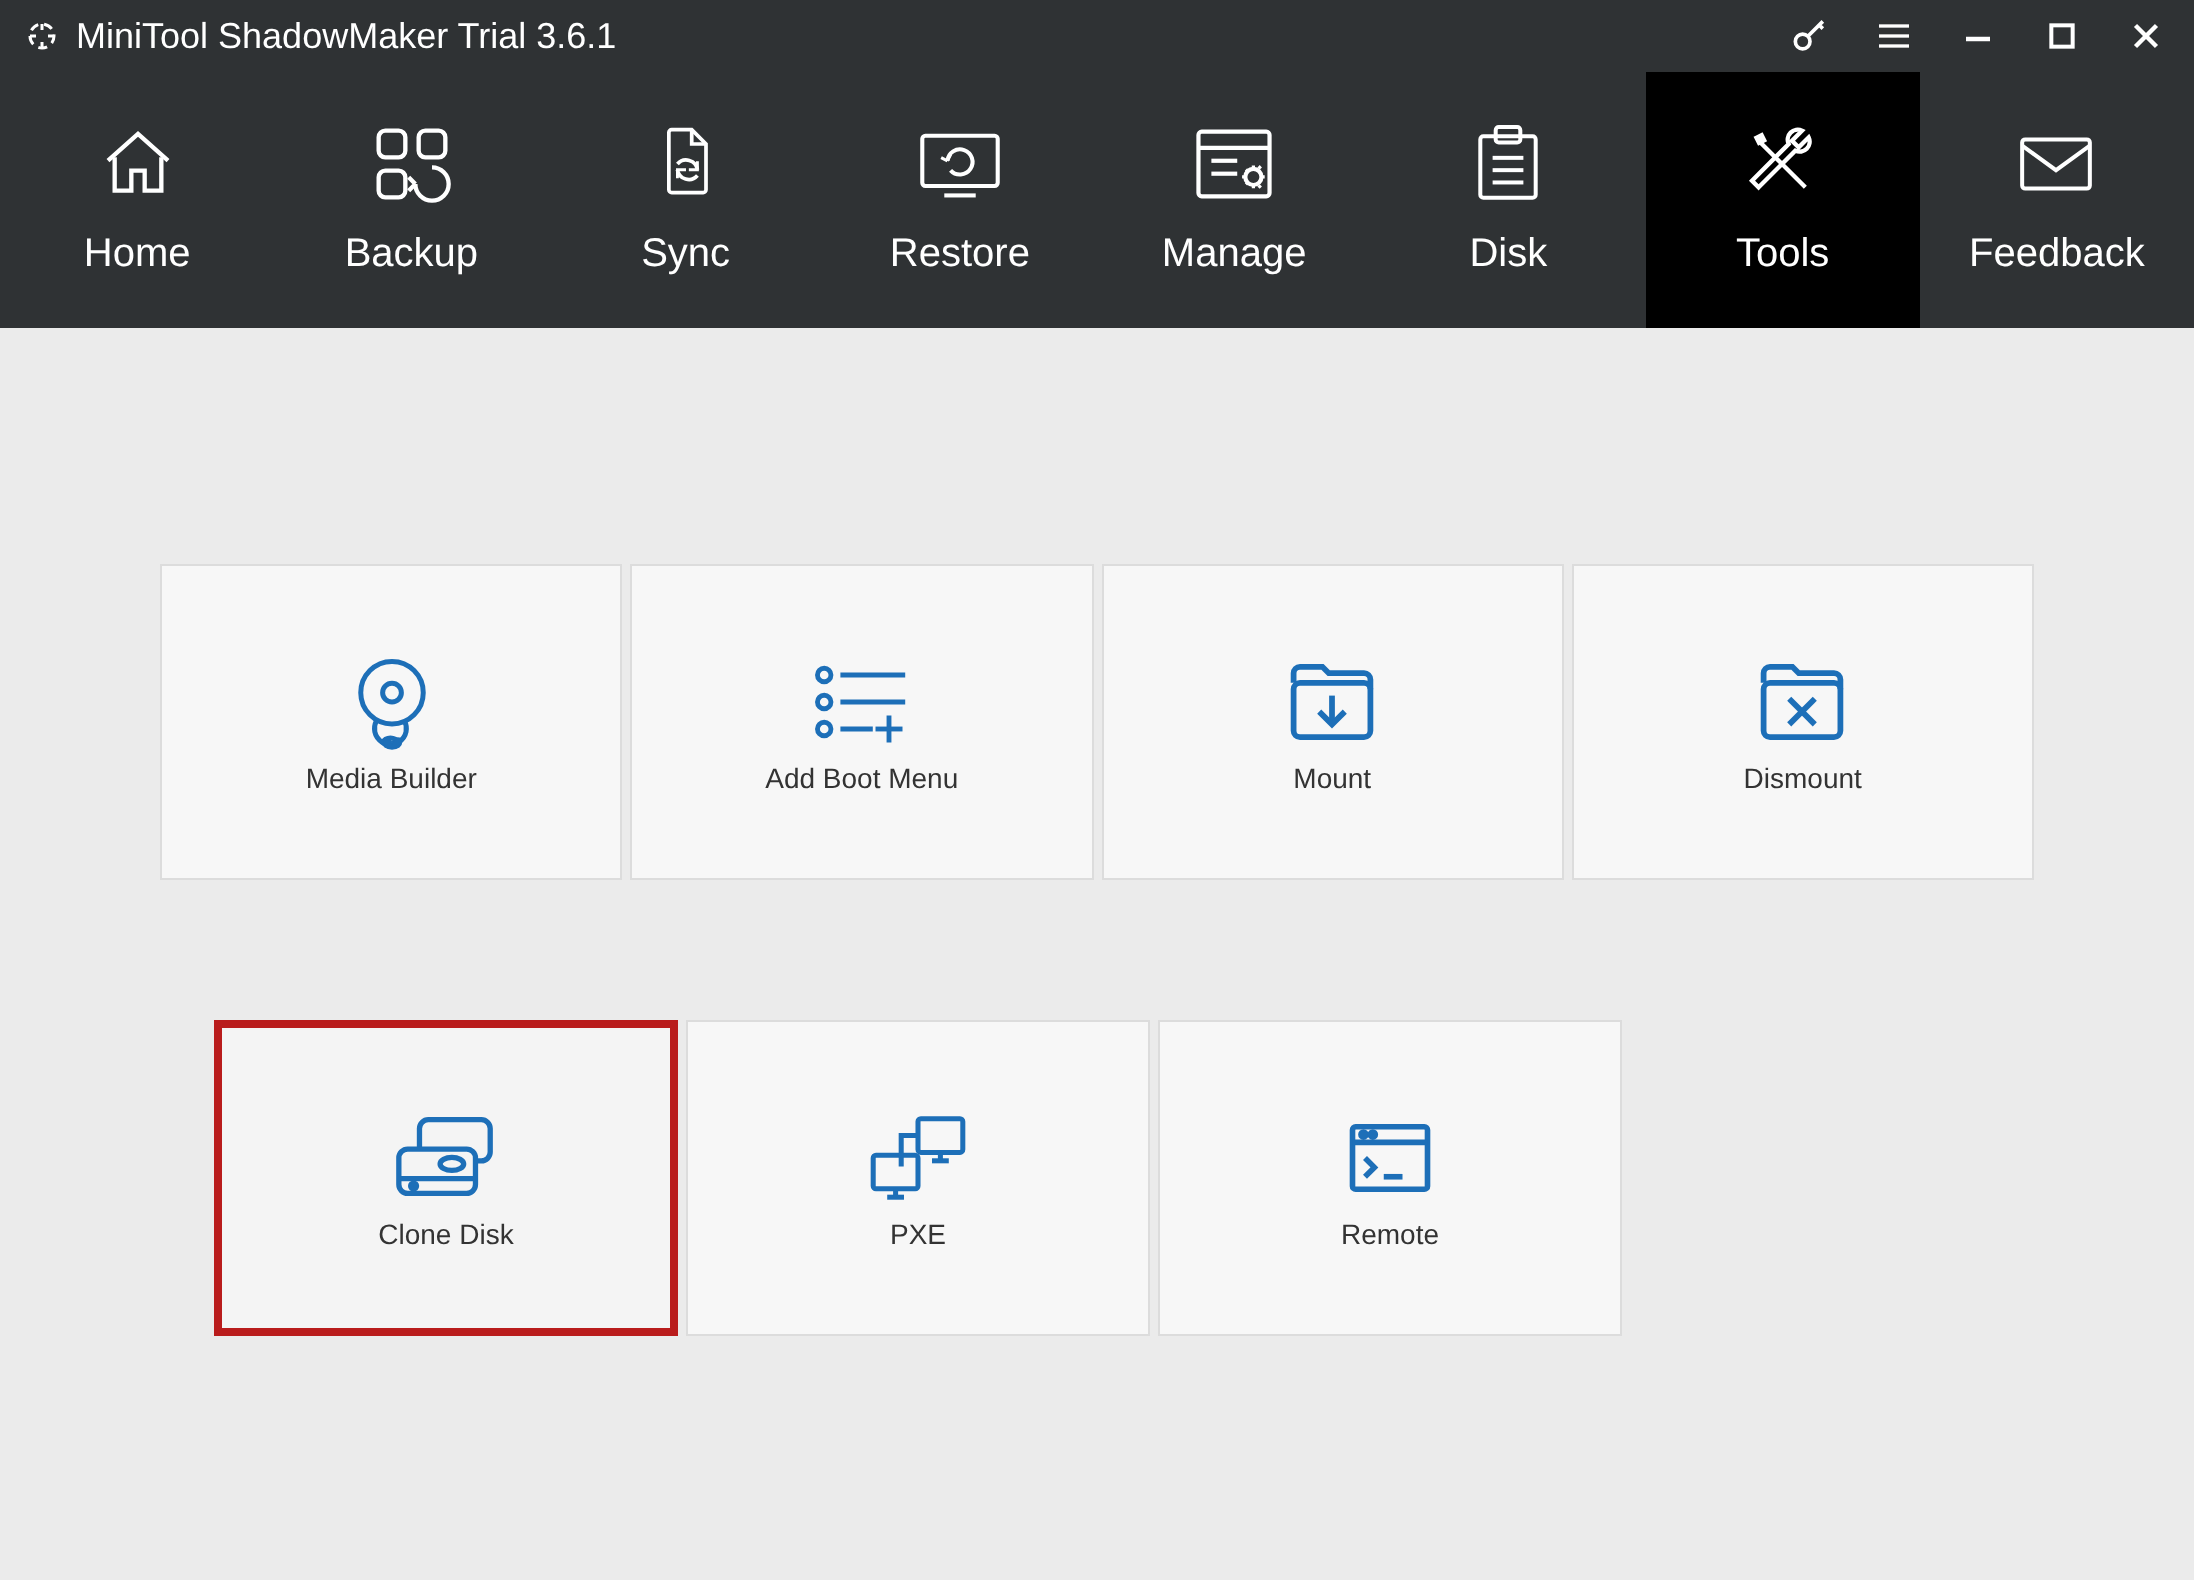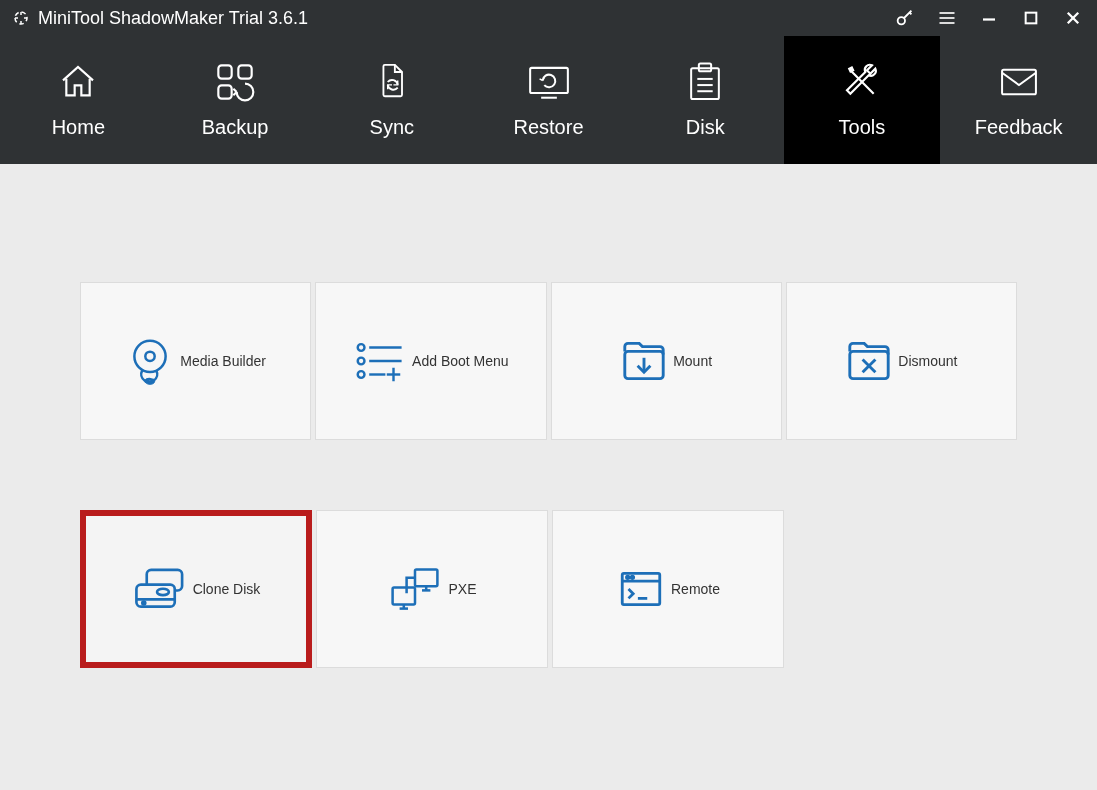--- a/index.html
+++ b/index.html
@@ -67,29 +67,30 @@
   }
   .row1 { margin-top: 118px; }
   .row2 { margin-top: 70px; }
 
   .card {
     width: 232px;
     height: 158px;
     background: #f7f7f7;
     border: 1px solid #dcdcdc;
     display: flex;
-    flex-direction: row;
+    flex-direction: column;
     align-items: center;
     justify-content: center;
     cursor: pointer;
     gap: 5px;
   }
   .card.highlight {
-    border: 6px solid #b91c1c;
+    border: 4px solid #b91c1c;
     background: #f4f4f4;
+    margin-left: 27px;
   }
   .card-icon { height: 50px; display:flex; align-items:center; justify-content:center; }
   .card-label {
     font-size: 14px;
     color: #333;
   }
 </style>
 </head>
 <body>
 
@@ -176,20 +177,33 @@
       <svg width="44" height="40" viewBox="0 0 28 24" fill="none" stroke="#fff" stroke-width="1.3">
         <rect x="2" y="3" width="24" height="16" rx="1"></rect>
           <line x1="9" y1="22" x2="19" y2="22"></line>
         <path d="M10 11a4 4 0 1 1 1 3"></path>
           <path d="M10 11l-2-1m2 1l1-2" stroke-width="1"></path>
       </svg>
     </span>
     <span class="nav-label">Restore</span>
   </div>
 
+  <div class="nav-item">
+    <span class="nav-icon">
+      <svg width="42" height="40" viewBox="0 0 26 24" fill="none" stroke="#fff" stroke-width="1.3">
+        <rect x="2" y="2" width="22" height="20" rx="1"></rect>
+          <line x1="2" y1="7" x2="24" y2="7"></line>
+        <line x1="6" y1="11" x2="14" y2="11"></line>
+          <line x1="6" y1="15" x2="14" y2="15"></line>
+        <circle cx="19" cy="16" r="2.5"></circle>
+          <path d="M19 12.5v1M19 18.5v1M15.5 16h1M21.5 16h1M16.7 13.7l.7.7M20.6 18.6l.7.7M20.6 13.4l.7-.7M16.7 18.3l.7-.7" stroke-width="1"></path>
+      </svg>
+    </span>
+    <span class="nav-label">Manage</span>
+  </div>
 
   <div class="nav-item">
     <span class="nav-icon">
       <svg width="36" height="40" viewBox="0 0 22 26" fill="none" stroke="#fff" stroke-width="1.3">
         <rect x="2" y="4" width="18" height="20" rx="1"></rect>
           <rect x="7" y="1" width="8" height="5" rx="1"></rect>
         <line x1="6" y1="11" x2="16" y2="11"></line>
           <line x1="6" y1="15" x2="16" y2="15"></line>
           <line x1="6" y1="19" x2="16" y2="19"></line>
       </svg>

